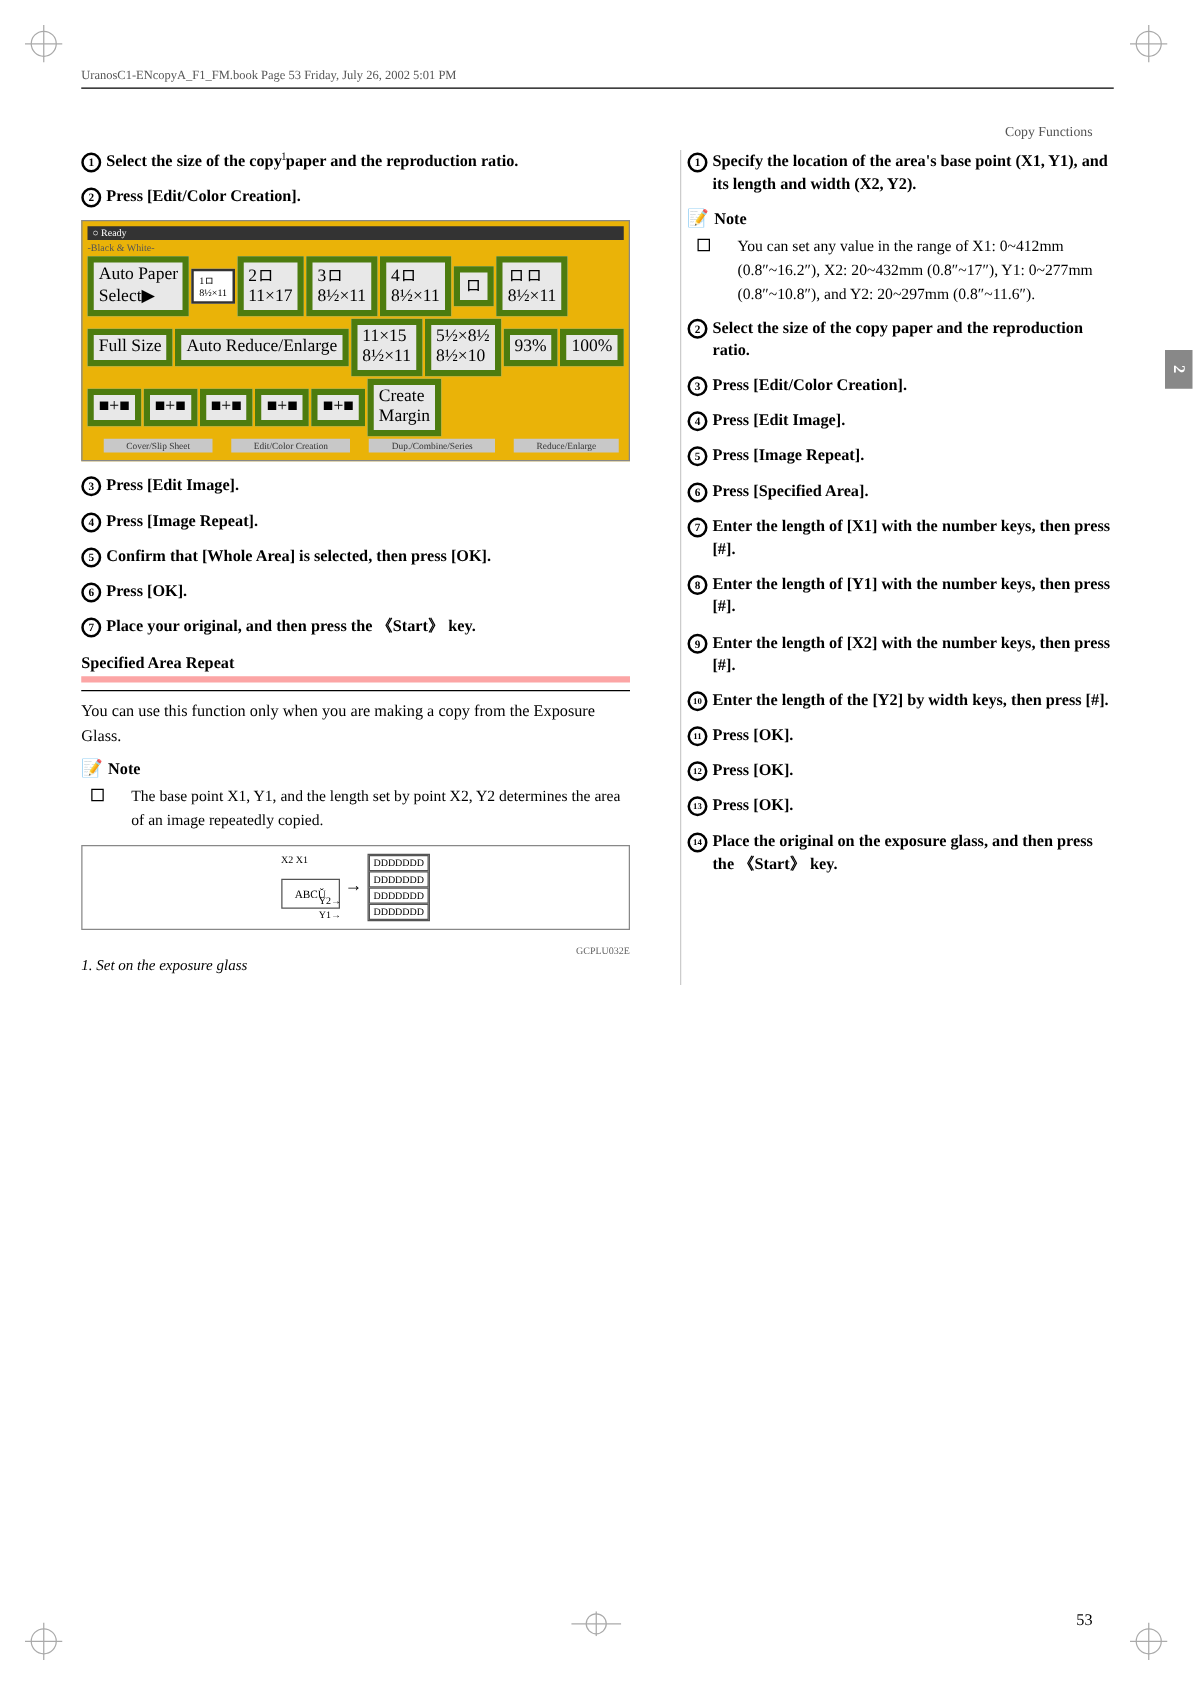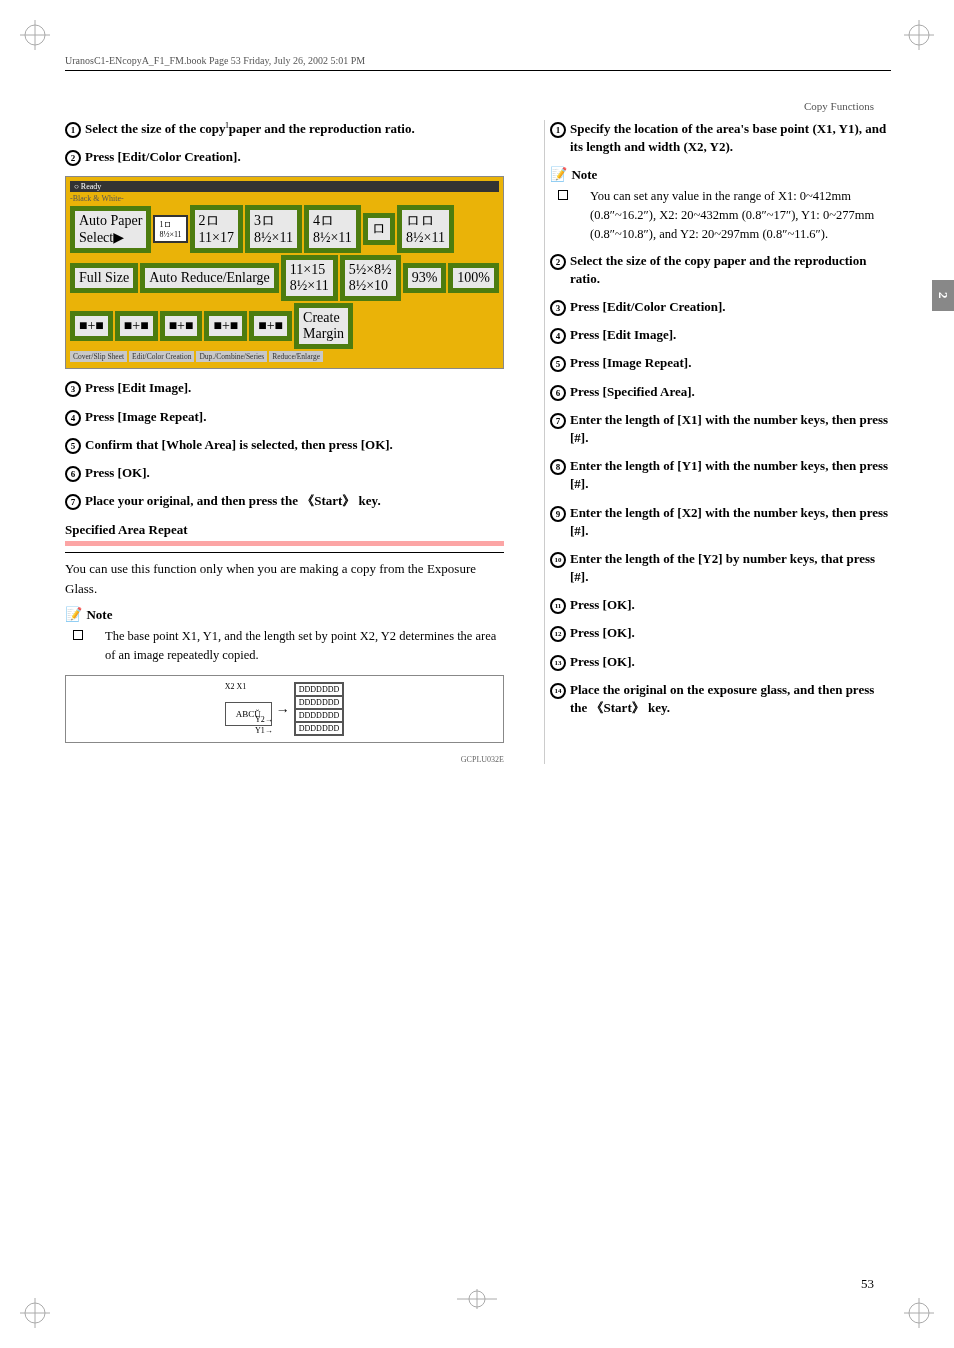--- a/index.html
+++ b/index.html
@@ -63,21 +63,21 @@
       font-weight: bold;
       display: flex;
       align-items: center;
       justify-content: center;
       padding: 12px 4px;
       writing-mode: vertical-rl;
     }
 
     .page-number {
       position: absolute;
-      bottom: 56px;
+      bottom: 44px;
       right: 80px;
       font-size: 13px;
     }
 
     
     .content-area {
       position: absolute;
       top: 120px;
       left: 65px;
       right: 65px;
@@ -166,21 +166,22 @@
       color: #fff;
       padding: 1px 4px;
       font-size: 8px;
       margin-bottom: 2px;
     }
 
     .ui-small-bar {
       background: #c8c8c8;
       color: #333;
       font-size: 7.5px;
-      padding: 1px 3px;
+      padding: 1px 18px;
+      margin-left: 13px;
     }
 
     
     .note-section {
       margin: 8px 0;
     }
 
     .note-title {
       display: flex;
       align-items: center;
@@ -452,20 +453,21 @@
               <div style="display:flex;">
                 <div style="border:0.5px solid #555;padding:1px 3px;font-size:8px;">DDDDDDD</div>
               </div>
             </div>
 
             <div style="position:absolute;font-size:9px;top:0;">1</div>
           </div>
         </div>
         <div class="gcpcode">GCPLU032E</div>
 
+        <div class="diagram-caption">1. Set on the exposure glass</div>
 
       </div>
 
       <div class="col-right">
 
         <div class="step">
           <span class="step-num-circle">1</span>
           <span class="step-text">Specify the location of the area's base point (X1, Y1), and its length and width (X2, Y2).</span>
         </div>
 
@@ -515,21 +517,21 @@
           <span class="step-text">Enter the length of [Y1] with the number keys, then press [#].</span>
         </div>
 
         <div class="step">
           <span class="step-num-circle">9</span>
           <span class="step-text">Enter the length of [X2] with the number keys, then press [#].</span>
         </div>
 
         <div class="step">
           <span class="step-num-circle" style="font-size:7px;">10</span>
-          <span class="step-text">Enter the length of the [Y2] by number keys, that press [#].</span>
+          <span class="step-text">Enter the length of the [Y2] by width keys, then press [#].</span>
         </div>
 
         <div class="step">
           <span class="step-num-circle" style="font-size:7px;">11</span>
           <span class="step-text">Press [OK].</span>
         </div>
 
         <div class="step">
           <span class="step-num-circle" style="font-size:7px;">12</span>
           <span class="step-text">Press [OK].</span>

